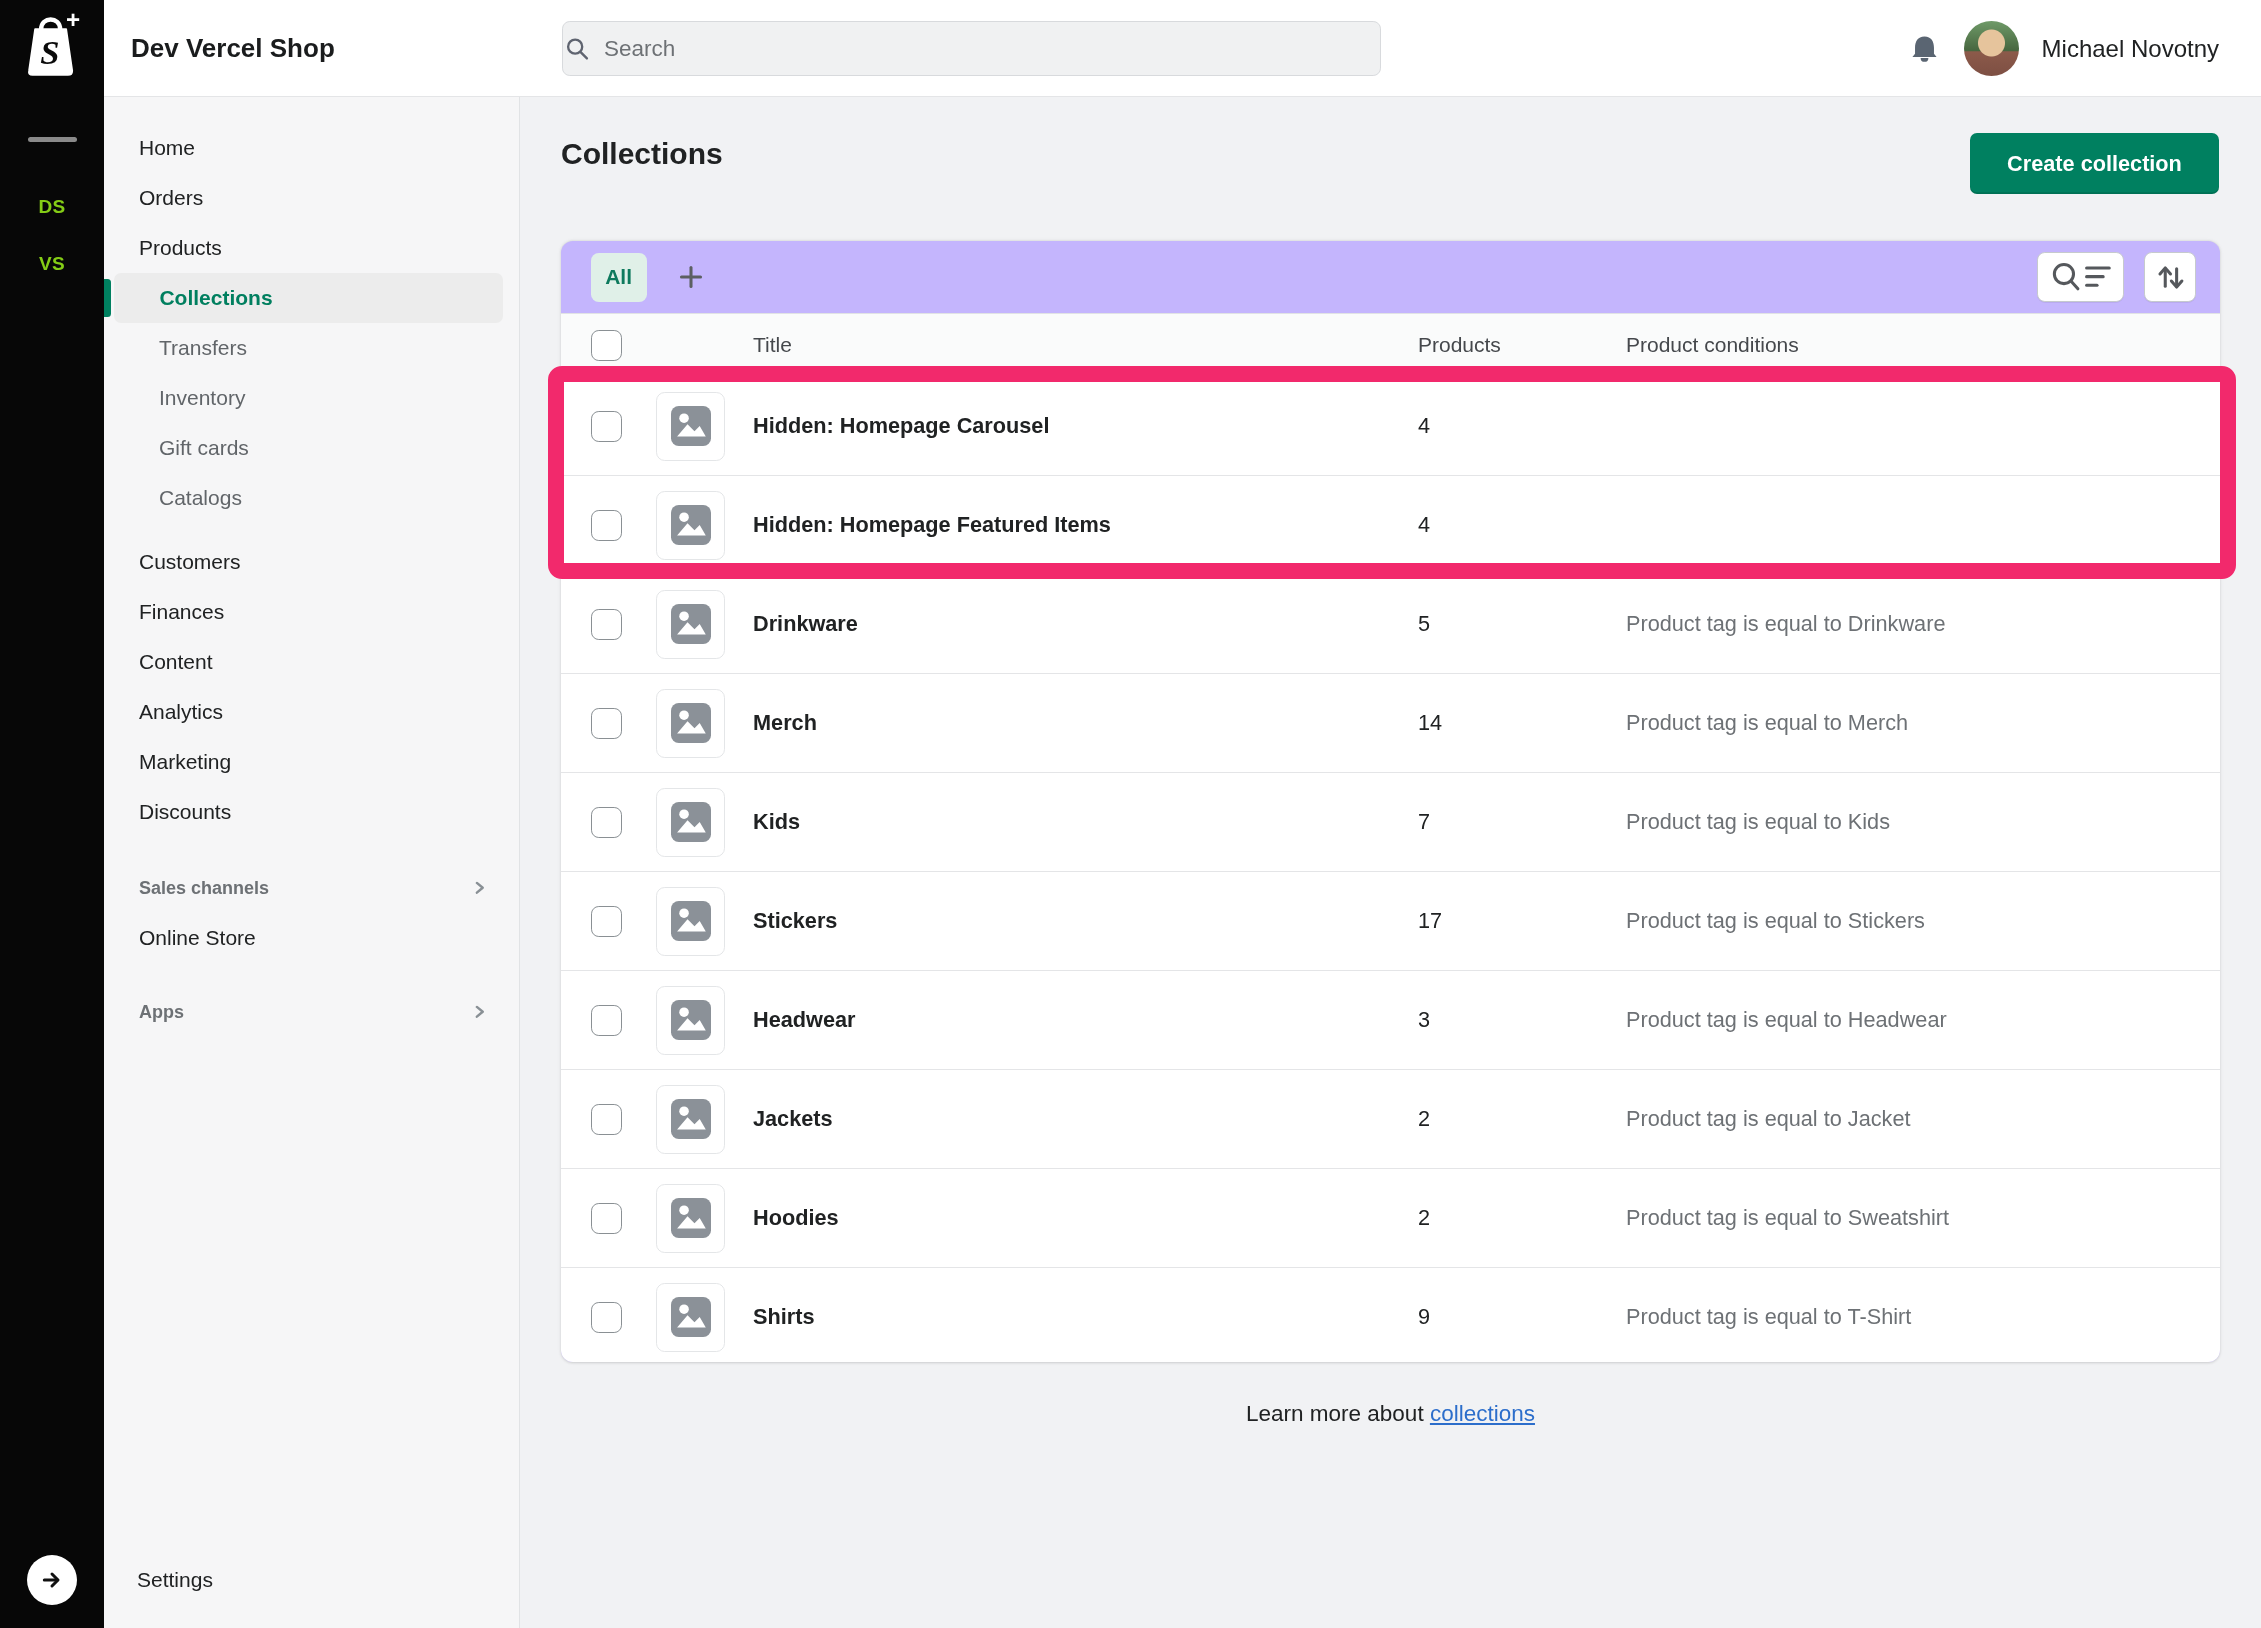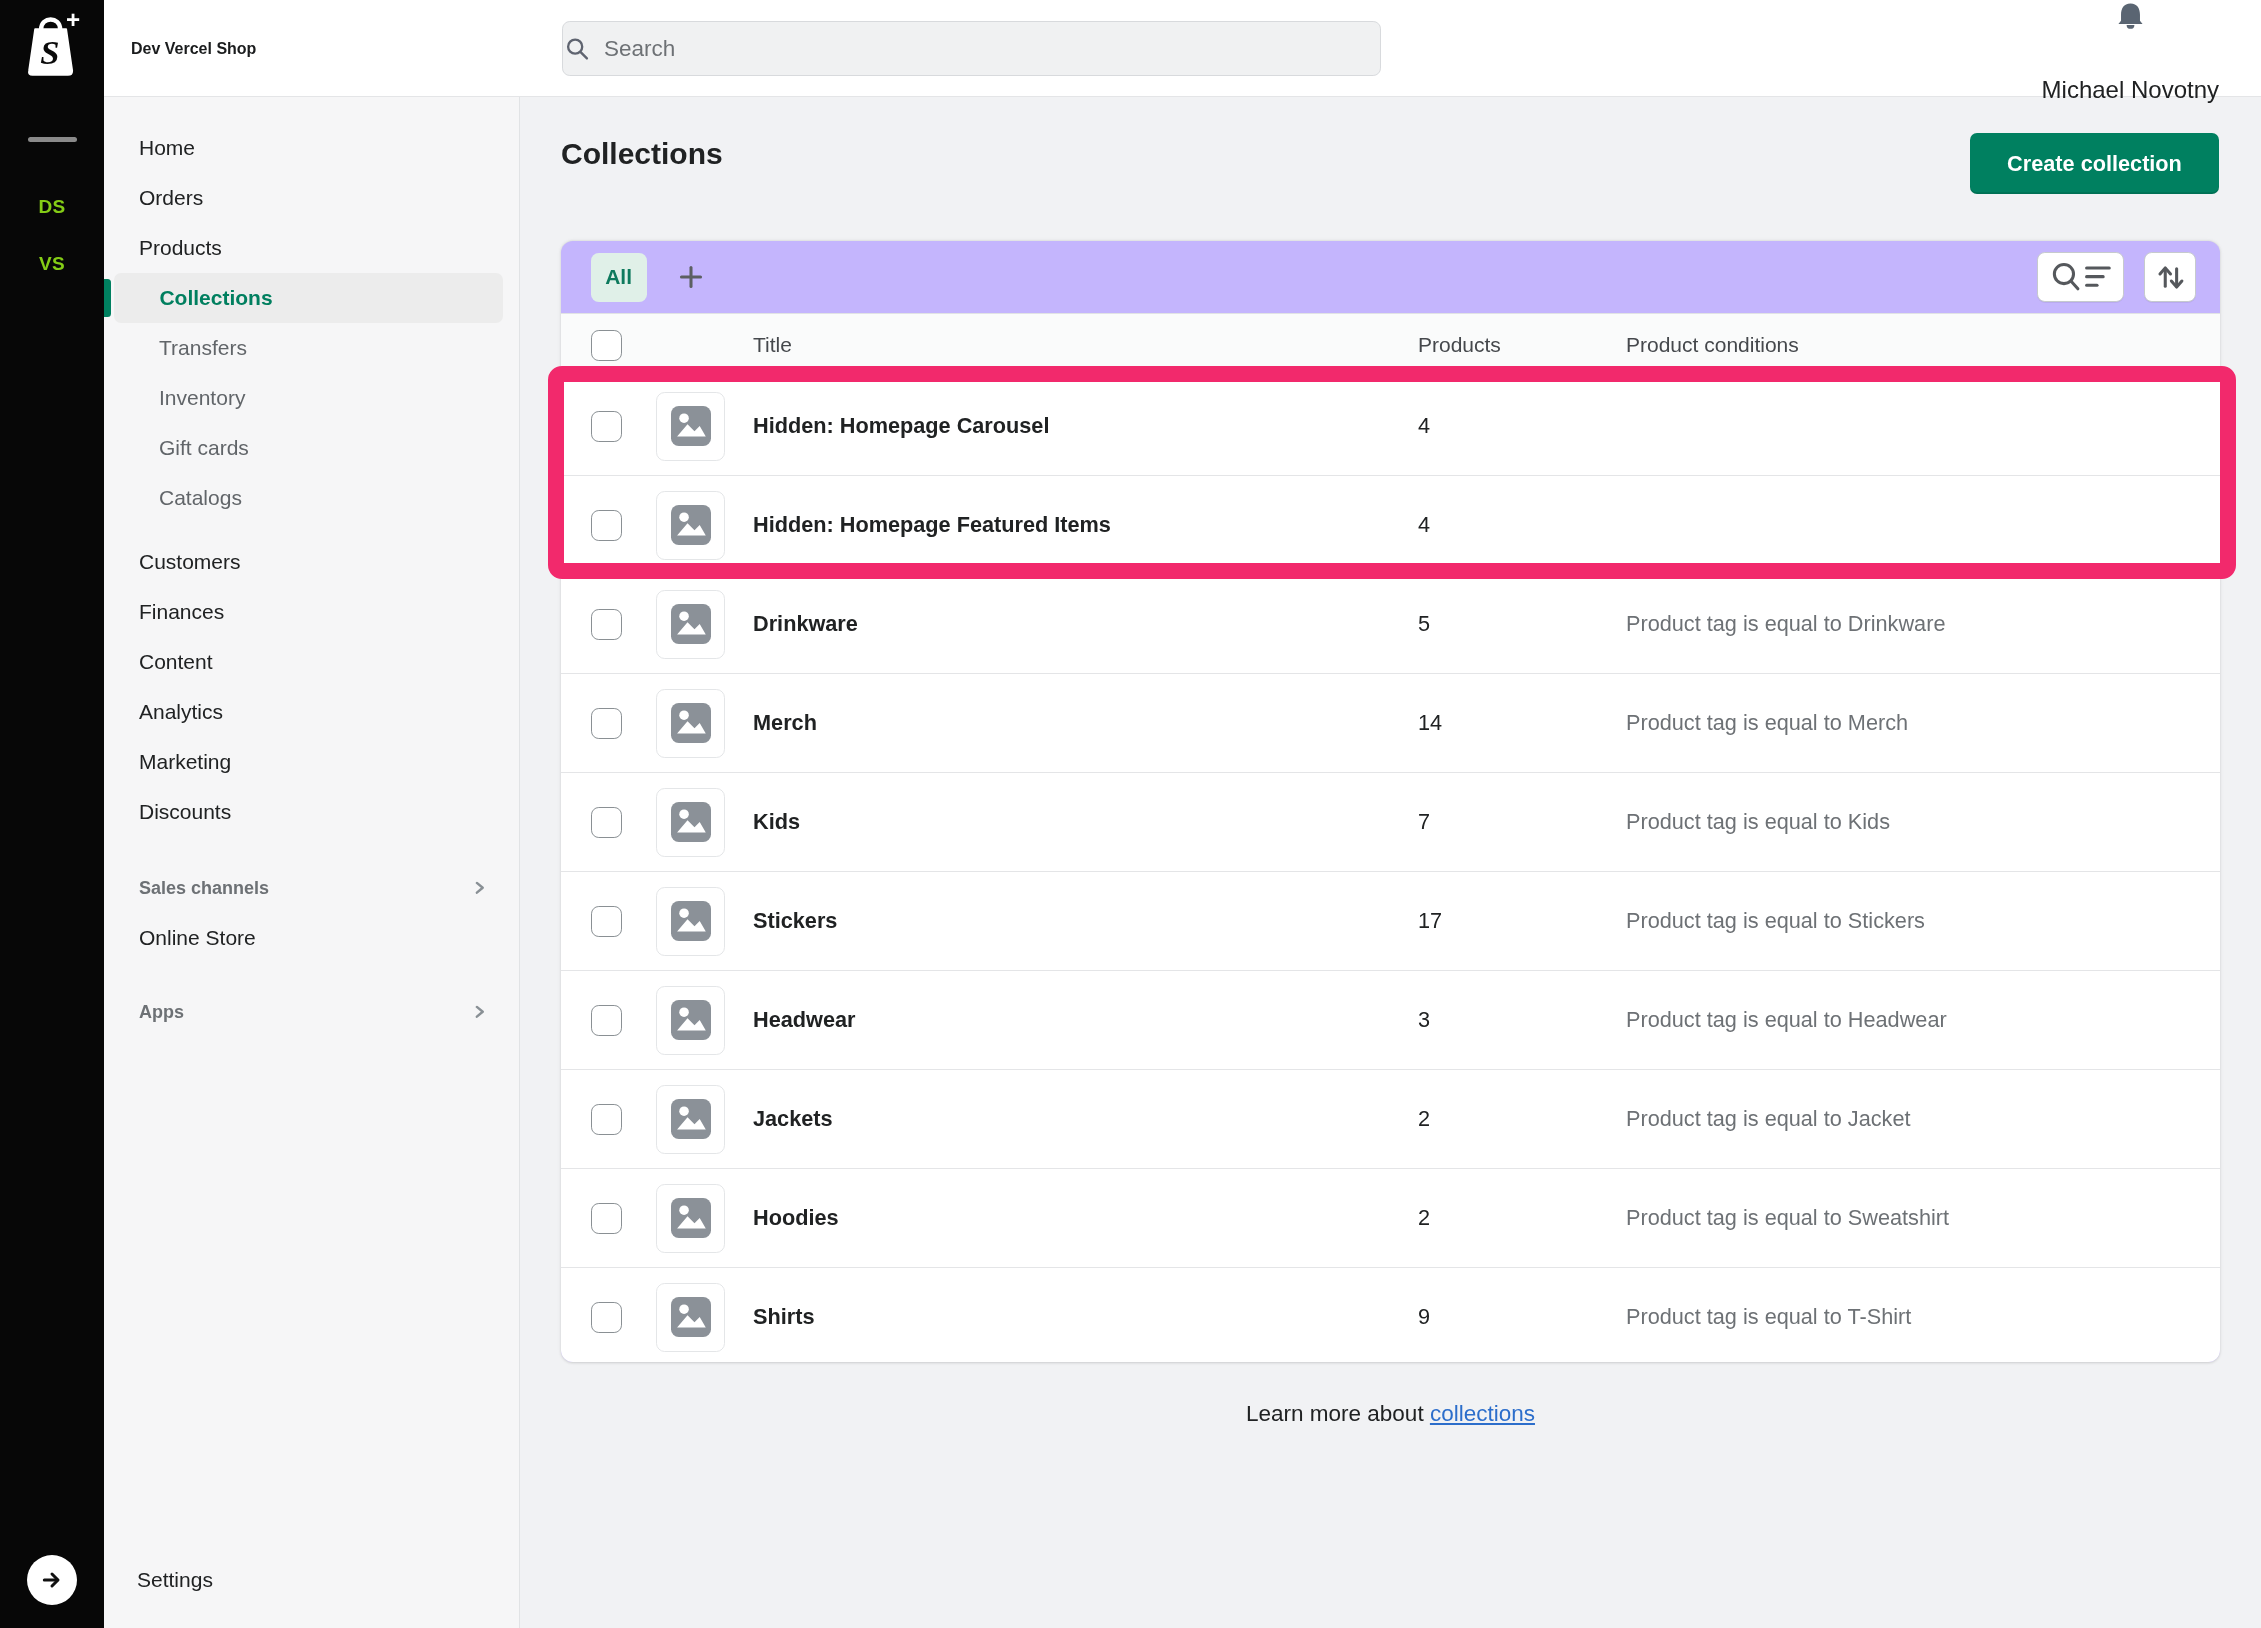--- a/index.html
+++ b/index.html
@@ -9,25 +9,25 @@
   
   .rail { position:absolute; left:0; top:0; width:104px; height:1629px; background:#070707; z-index:20; }
   .rail-logo { position:absolute; left:23.4px; top:10.4px; width:57px; height:73px; cursor:pointer; }
   .rail-divider { position:absolute; left:28px; top:137px; width:49px; height:5.2px; background:#8a8a8a; border-radius:2.6px; }
   .rail-items { position:absolute; left:0; top:178px; width:104px; text-align:center; }
   .rail-item { color:#84cc16; font-size:19px; font-weight:700; height:57px; line-height:57px; letter-spacing:0.4px; cursor:pointer; }
   .rail-expand { position:absolute; left:27px; top:1555px; width:50px; height:50px; border-radius:50%; background:#fff; display:flex; align-items:center; justify-content:center; cursor:pointer; }
 
   
   .topbar { position:absolute; left:104px; top:0; width:2157px; height:97px; background:#ffffff; border-bottom:0.9px solid #e4e5e7; z-index:10; }
-  .shop-name { position:absolute; left:27px; top:0; height:97px; display:flex; align-items:center; font-size:16px; font-weight:700; color:#1a1c1d; }
+  .shop-name { position:absolute; left:27px; top:0; height:97px; display:flex; align-items:center; font-size:26px; font-weight:700; color:#1a1c1d; }
   .searchbox { position:absolute; left:458px; top:21px; width:819px; height:55px; background:#f0f1f2; border:0.9px solid #d8dadd; border-radius:7.8px; display:flex; align-items:center; padding:0 2px; }
   .searchbox input { border:none; outline:none; background:transparent; font-size:22.5px; color:#202223; margin-left:14px; width:866px; font-family:inherit; }
   .searchbox input::placeholder { color:#6d7175; }
-  .topbar-right { position:absolute; right:42px; top:0; height:97px; display:flex; align-items:center; gap:22.5px;flex-direction:column; }
+  .topbar-right { position:absolute; right:42px; top:0; height:97px; display:flex; align-items:center; gap:22.5px; }
   .bell-btn { width:35px; height:35px; display:flex; align-items:center; justify-content:center; cursor:pointer; }
   .avatar { width:55px; height:55px; border-radius:50%; cursor:pointer;
     background:
       radial-gradient(circle at 50% 40%, #e6c49c 0 13px, rgba(0,0,0,0) 14px),
       linear-gradient(180deg,#6f9a68 0%,#47663f 54%,#8c5a4a 56%,#7d4f43 100%);
   }
   .user-name { font-size:24px; color:#202223; font-weight:500; cursor:pointer; }
 
   
   .sidebar { position:absolute; left:104px; top:97px; width:416px; height:1532px; background:#f6f6f7; border-right:0.9px solid #e1e3e5; z-index:5; }

